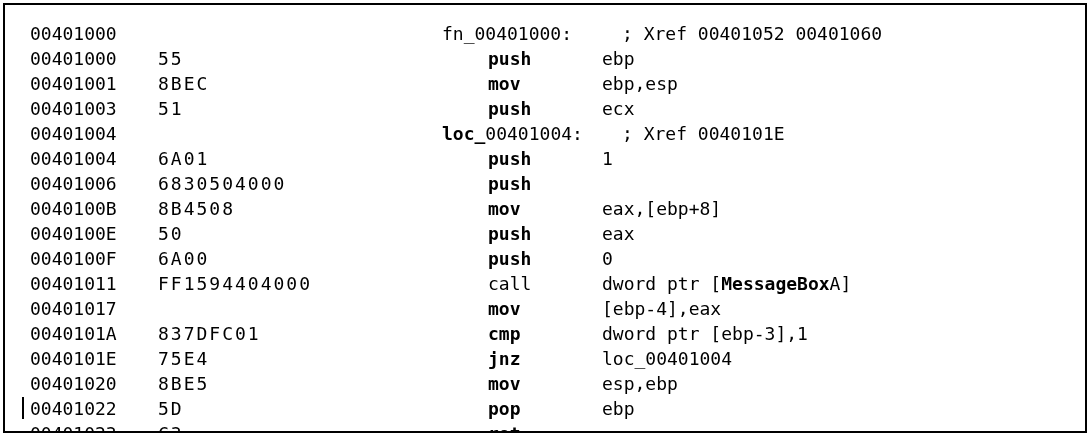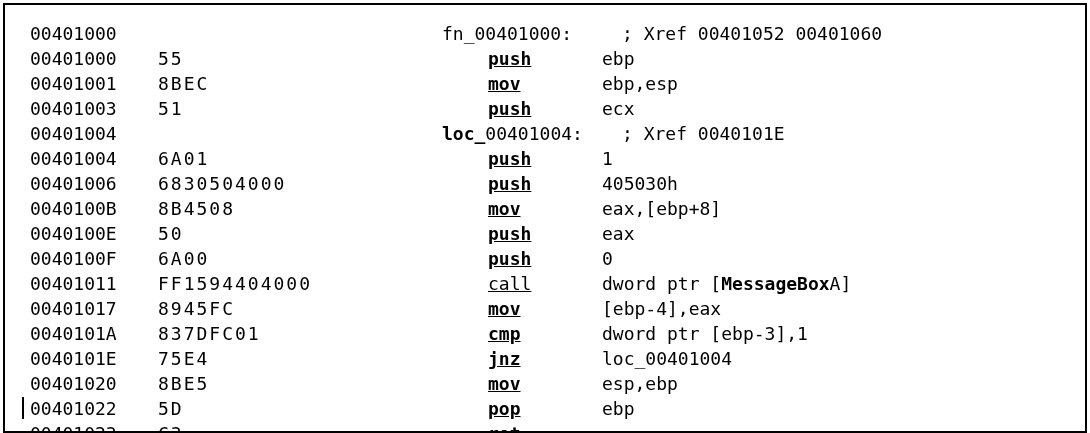--- a/index.html
+++ b/index.html
@@ -19,21 +19,21 @@
     font-size: 18px;
     line-height: 25px;
     color: #000000;
   }
   .lines { padding-top: 16px; }
   .line { position: relative; height: 25px; }
   .col { position: absolute; top: 0; white-space: pre; }
   .addr    { left: 25px; }
   .bytes   { left: 153px; letter-spacing: 2px; }
   .label   { left: 425px; margin-left: 12px; }
-  .mnem    { left: 483px; text-decoration: underline; }
+  .mnem    { left: 483px; }
   .oper    { left: 597px; }
   .comment { left: 617px; }
   .b { font-weight: bold; }
   .caret {
     position: absolute;
     left: 17px; top: 1px;
     width: 2px; height: 22px;
     background: #000000;
   }
 </style>
@@ -73,21 +73,20 @@
       <div class="line">
         <span class="col addr">00401004</span>
         <span class="col bytes">6A01</span>
         <span class="col mnem b">push</span>
         <span class="col oper"><span>1</span></span>
       </div>
       <div class="line">
         <span class="col addr">00401006</span>
         <span class="col bytes">6830504000</span>
         <span class="col mnem b">push</span>
-        <span class="col oper"><span>405030h</span></span>
       </div>
       <div class="line">
         <span class="col addr">0040100B</span>
         <span class="col bytes">8B4508</span>
         <span class="col mnem b">mov</span>
         <span class="col oper"><span>eax,[ebp+8]</span></span>
       </div>
       <div class="line">
         <span class="col addr">0040100E</span>
         <span class="col bytes">50</span>
@@ -101,21 +100,20 @@
         <span class="col oper"><span>0</span></span>
       </div>
       <div class="line">
         <span class="col addr">00401011</span>
         <span class="col bytes">FF1594404000</span>
         <span class="col mnem">call</span>
         <span class="col oper"><span>dword ptr [</span><span class="b">MessageBox</span><span>A]</span></span>
       </div>
       <div class="line">
         <span class="col addr">00401017</span>
-        <span class="col bytes">8945FC</span>
         <span class="col mnem b">mov</span>
         <span class="col oper"><span>[ebp-4],eax</span></span>
       </div>
       <div class="line">
         <span class="col addr">0040101A</span>
         <span class="col bytes">837DFC01</span>
         <span class="col mnem b">cmp</span>
         <span class="col oper"><span>dword ptr [ebp-3],1</span></span>
       </div>
       <div class="line">

